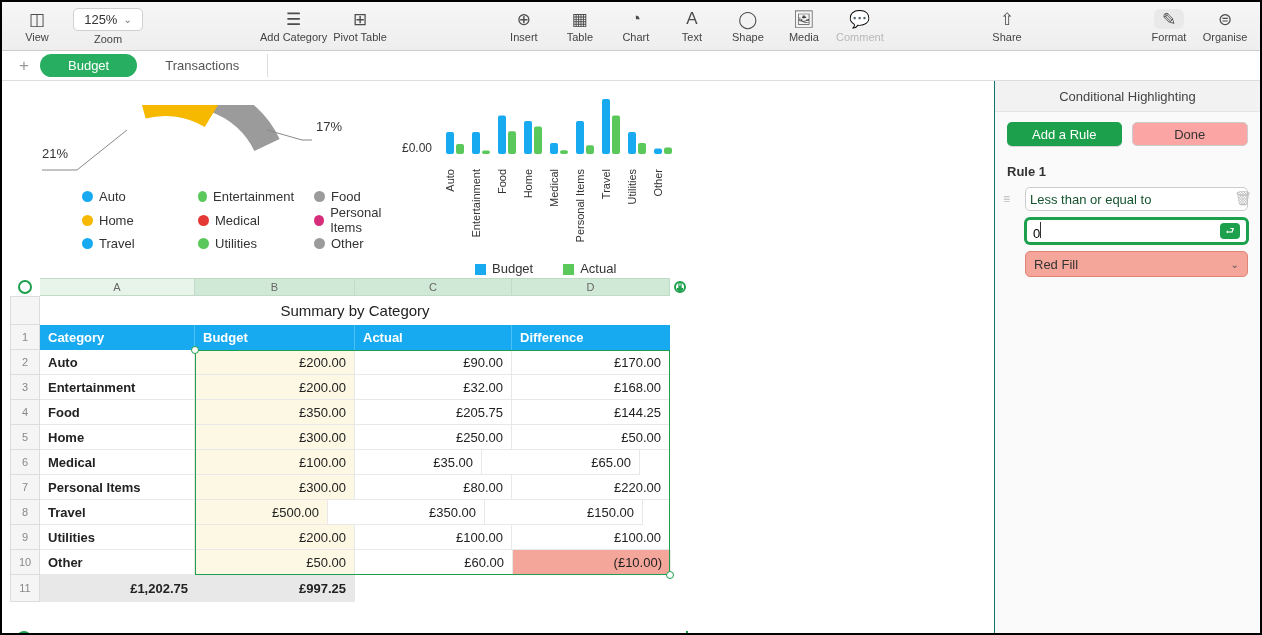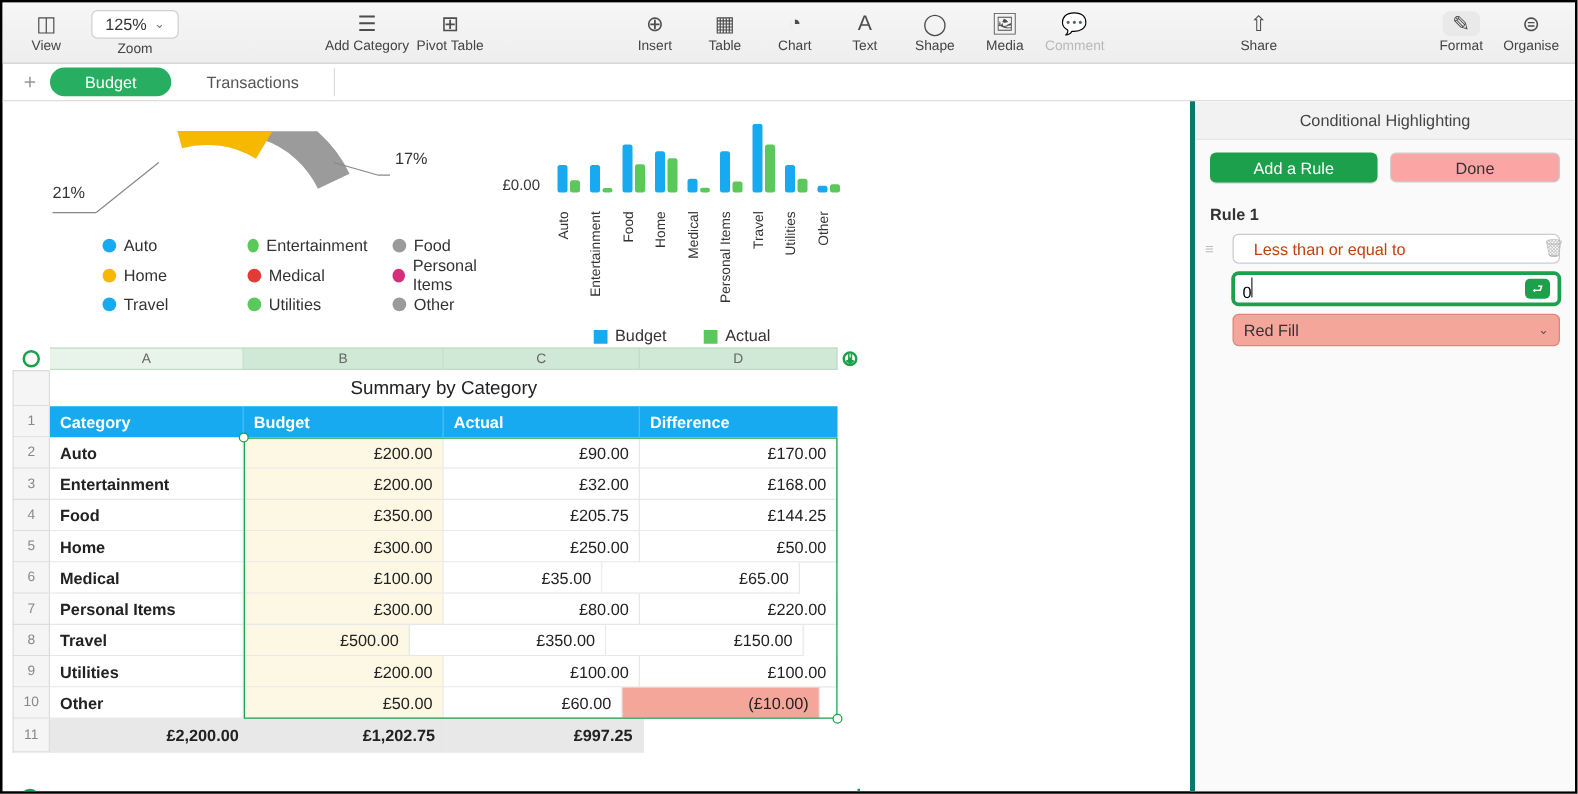--- a/index.html
+++ b/index.html
@@ -11,32 +11,32 @@
 .zoom-btn .chev{font-size:10px;color:#777}
 .toolbar-spacer{flex:1}
 .disabled .tb-icon,.disabled{color:#b8b8b8}
 .format-btn{background:#e9e9e9;border-radius:6px;padding:2px 8px}
 .tabbar{height:30px;display:flex;align-items:center;border-bottom:1px solid #ddd;padding-left:6px;gap:0}
 .add-sheet{width:32px;display:flex;justify-content:center;color:#999;font-size:17px;cursor:pointer}
 .sheet-tab{padding:4px 28px;font-size:13px;color:#555;border-right:1px solid #ddd;cursor:pointer}
 .sheet-tab.active{background:#27ae60;color:#fff;border-radius:14px;border:none;font-weight:500}
 .main{display:flex;height:554px}
 .canvas{flex:1;position:relative;overflow:hidden}
-.inspector{width:308px;border-left:4px solid #0f766e;background:#fafafa;display:flex;flex-direction:column}
+.inspector{width:266px;border-left:1px solid #0f766e;background:#fafafa;display:flex;flex-direction:column}
 .insp-title{height:31px;display:flex;align-items:center;justify-content:center;font-size:13px;color:#444;border-bottom:1px solid #e5e5e5;background:#f2f2f2}
 .insp-body{padding:10px 12px}
 .btn-row{display:flex;gap:10px;margin-bottom:18px}
 .btn{flex:1;height:24px;border-radius:5px;font-size:13px;display:flex;align-items:center;justify-content:center;cursor:pointer}
 .btn.primary{background:#1ca04c;color:#fff;box-shadow:0 1px 0 rgba(0,0,0,.15)}
 .btn.secondary{background:#fca5a5;border:1px solid #ccc;color:#333}
 .rule-label{font-size:13px;font-weight:700;color:#333;margin-bottom:8px}
 .rule-card{display:flex;flex-direction:column;gap:7px;padding-left:18px;position:relative}
 .drag-handle{position:absolute;left:-4px;top:5px;color:#bbb;font-size:12px;letter-spacing:-2px}
 .delete-rule{position:absolute;right:-4px;top:3px;color:#bbb;font-size:14px;cursor:pointer}
-.rule-select{height:24px;border:1px solid #ccc;border-radius:5px;background:#fff;padding:0 16px;font-size:13px;color:#c2410c;display:flex;align-items:center}
+.rule-select{height:24px;border:1px solid #ccc;border-radius:5px;background:#fff;padding:0 4px;font-size:13px;color:#14532d;display:flex;align-items:center}
 .rule-input{height:26px;border:2px solid #1ca04c;border-radius:5px;background:#fff;padding:0 6px;font-size:13px;display:flex;align-items:center;justify-content:space-between;box-shadow:0 0 0 1px #1ca04c}
 .cursor{border-right:1px solid #333;animation:blink 1s step-end infinite;height:16px;display:inline-block}
 @keyframes blink{50%{border-color:transparent}}
 .ref-icon{width:20px;height:16px;background:#1ca04c;border-radius:4px;color:#fff;display:flex;align-items:center;justify-content:center;font-size:10px}
 .rule-style{height:26px;background:#f5a69a;border:1px solid #e08478;border-radius:5px;padding:0 8px;font-size:13px;color:#333;display:flex;align-items:center;justify-content:space-between}
 .chev-d{font-size:10px;color:#555}
 .legend{position:absolute;left:80px;top:108px;font-size:13px;color:#333}
 .legend-row{display:flex;gap:20px;margin-bottom:1px}
 .lg-item{display:flex;align-items:center;gap:6px;width:96px}
 .lg-dot{width:11px;height:11px;border-radius:50%}
@@ -328,27 +328,26 @@
             <div class="row-h">9</div>
   <div class="cell cat" style="width:155px">Utilities</div>
   <div class="cell num sel" style="width:160px">£200.00</div>
   <div class="cell num" style="width:157px">£100.00</div>
   <div class="cell num " style="width:158px">£100.00</div>
           </div>
           <div class="row-flex">
             <div class="row-h">10</div>
   <div class="cell cat" style="width:155px">Other</div>
   <div class="cell num sel" style="width:160px">£50.00</div>
-  <div class="cell num" style="width:143px">£60.00</div>
+  <div class="cell num" style="width:158px">£60.00</div>
   <div class="cell num neg" style="width:158px">(£10.00)</div>
           </div>
         </div>
     <div class="row-flex row-total">
       <div class="row-h">11</div>
-      <div class="cell num" style="width:160px">£2,200.00</div>
       <div class="cell num" style="width:157px">£1,202.75</div>
       <div class="cell num" style="width:158px">£997.25</div>
     </div>
   </div>
 
   <div class="sel-border" style="left:193px;top:269px;width:475px;height:225px"></div>
   <div class="sel-handle" style="left:189px;top:265px"></div>
   <div class="sel-handle" style="left:664px;top:490px"></div>
 
   <div class="footer-ring eq" style="left:14px;top:550px"></div>

